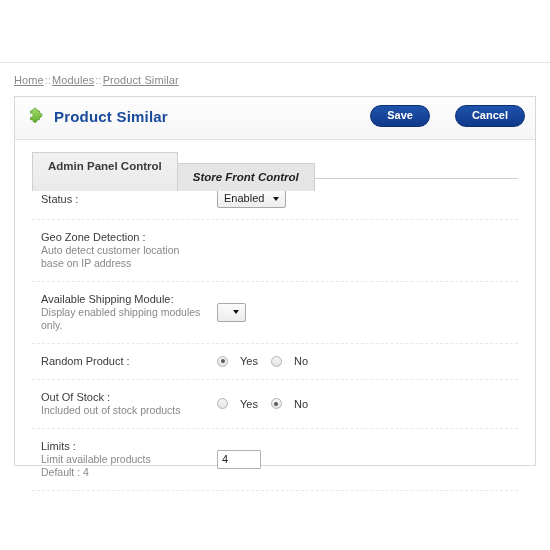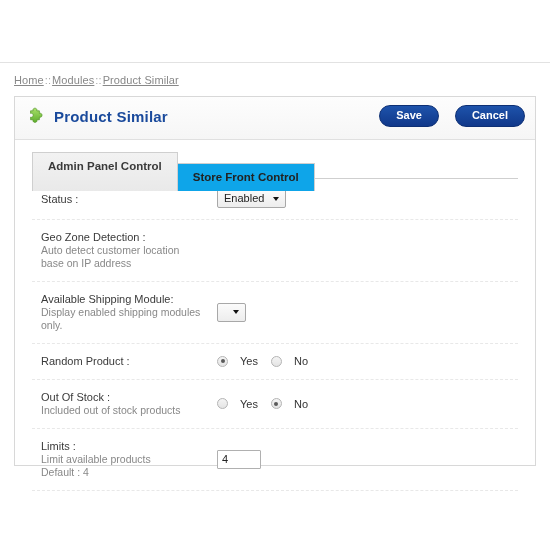--- a/index.html
+++ b/index.html
@@ -85,21 +85,21 @@
     font-size: 15px;
     font-weight: bold;
     color: #1a4a9c;
     letter-spacing: 0.2px;
   }
   #header-actions {
     position: absolute;
     right: 10px;
     top: 8px;
     display: flex;
-    gap: 16px;
+    gap: 25px;
   }
   .pill-btn {
     background: linear-gradient(to bottom, #1e53ab 0%, #10388a 100%);
     color: #ffffff;
     font-size: 11px;
     font-weight: bold;
     border: 1px solid #0d2f74;
     border-radius: 11px;
     padding: 4px 16px 5px 16px;
     line-height: 1;
@@ -140,25 +140,26 @@
     box-sizing: border-box;
     cursor: pointer;
     margin-right: -1px;
     z-index: 1;
   }
   .tab.inactive {
     background: linear-gradient(to bottom, #f2f2f2 0%, #e9e9e9 100%);
     color: #3a3a3a;
   }
   .tab.active {
-    background: #0ea5e9;
+    background: #e5e5e5;
     color: #222222;
     z-index: 3;
     height: 28px;
     line-height: 27px;
+    font-style: italic;
   }
 
   
   #form-rows {
     padding: 0 17px;
     box-sizing: border-box;
   }
   .row {
     display: flex;
     align-items: center;

